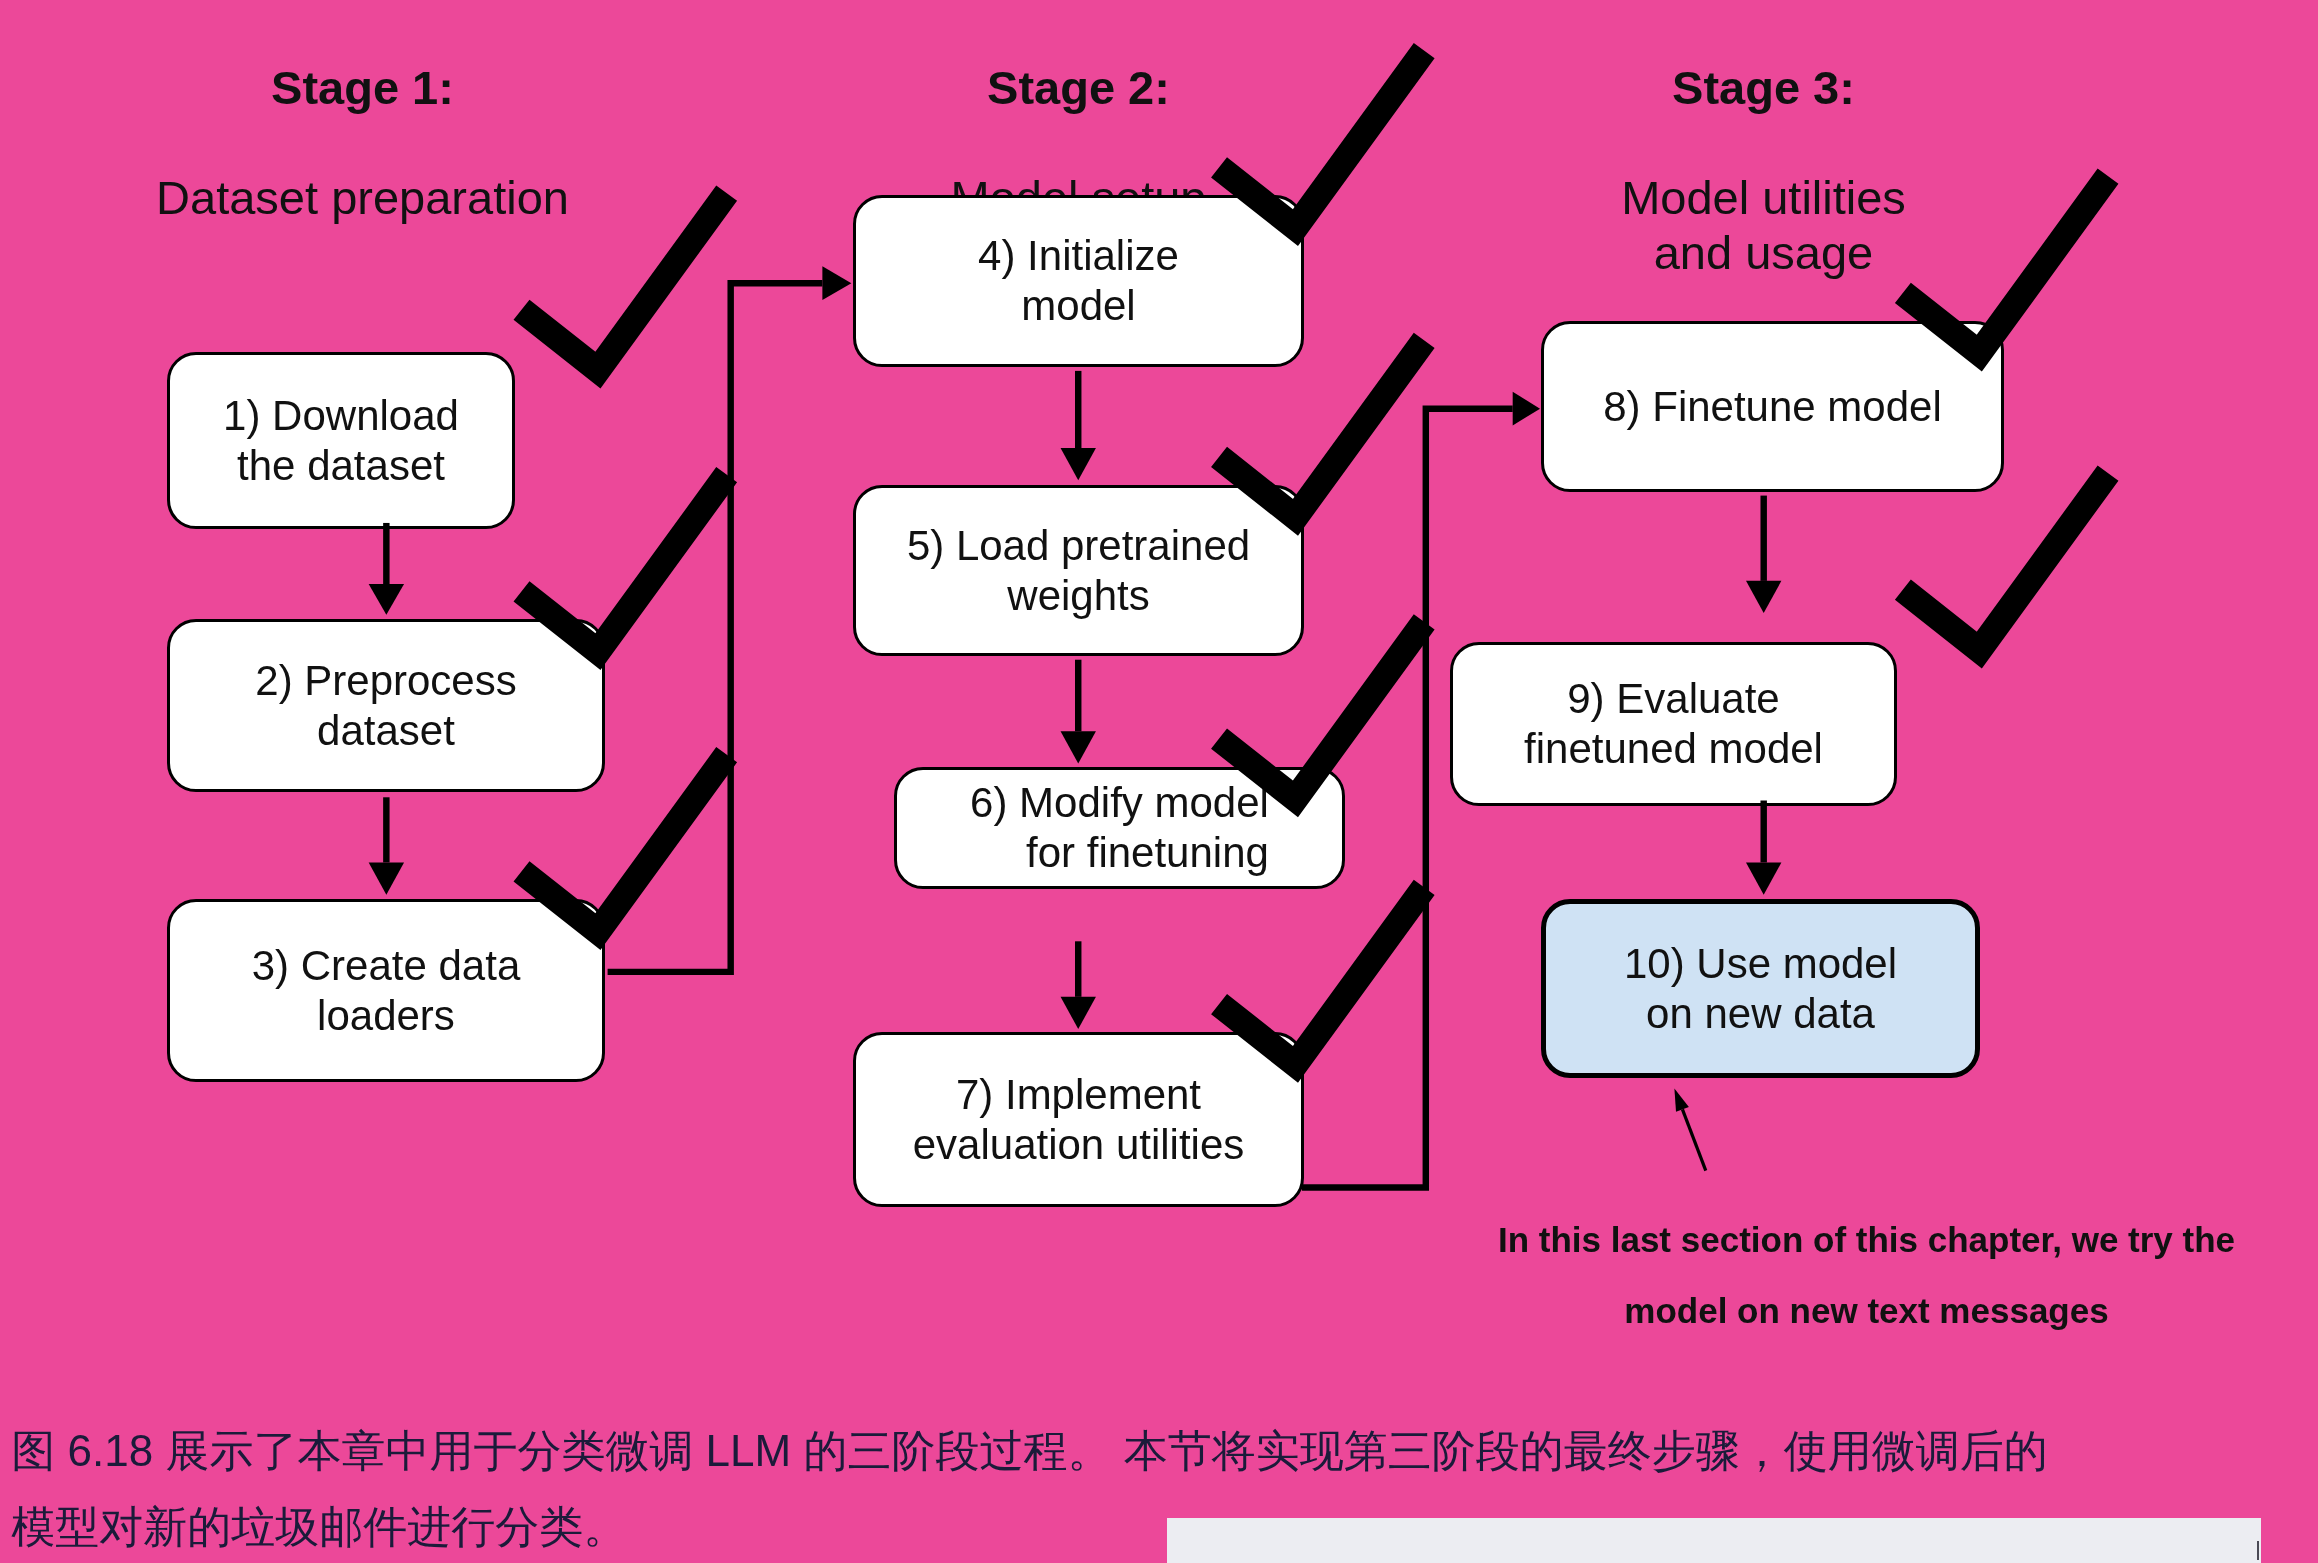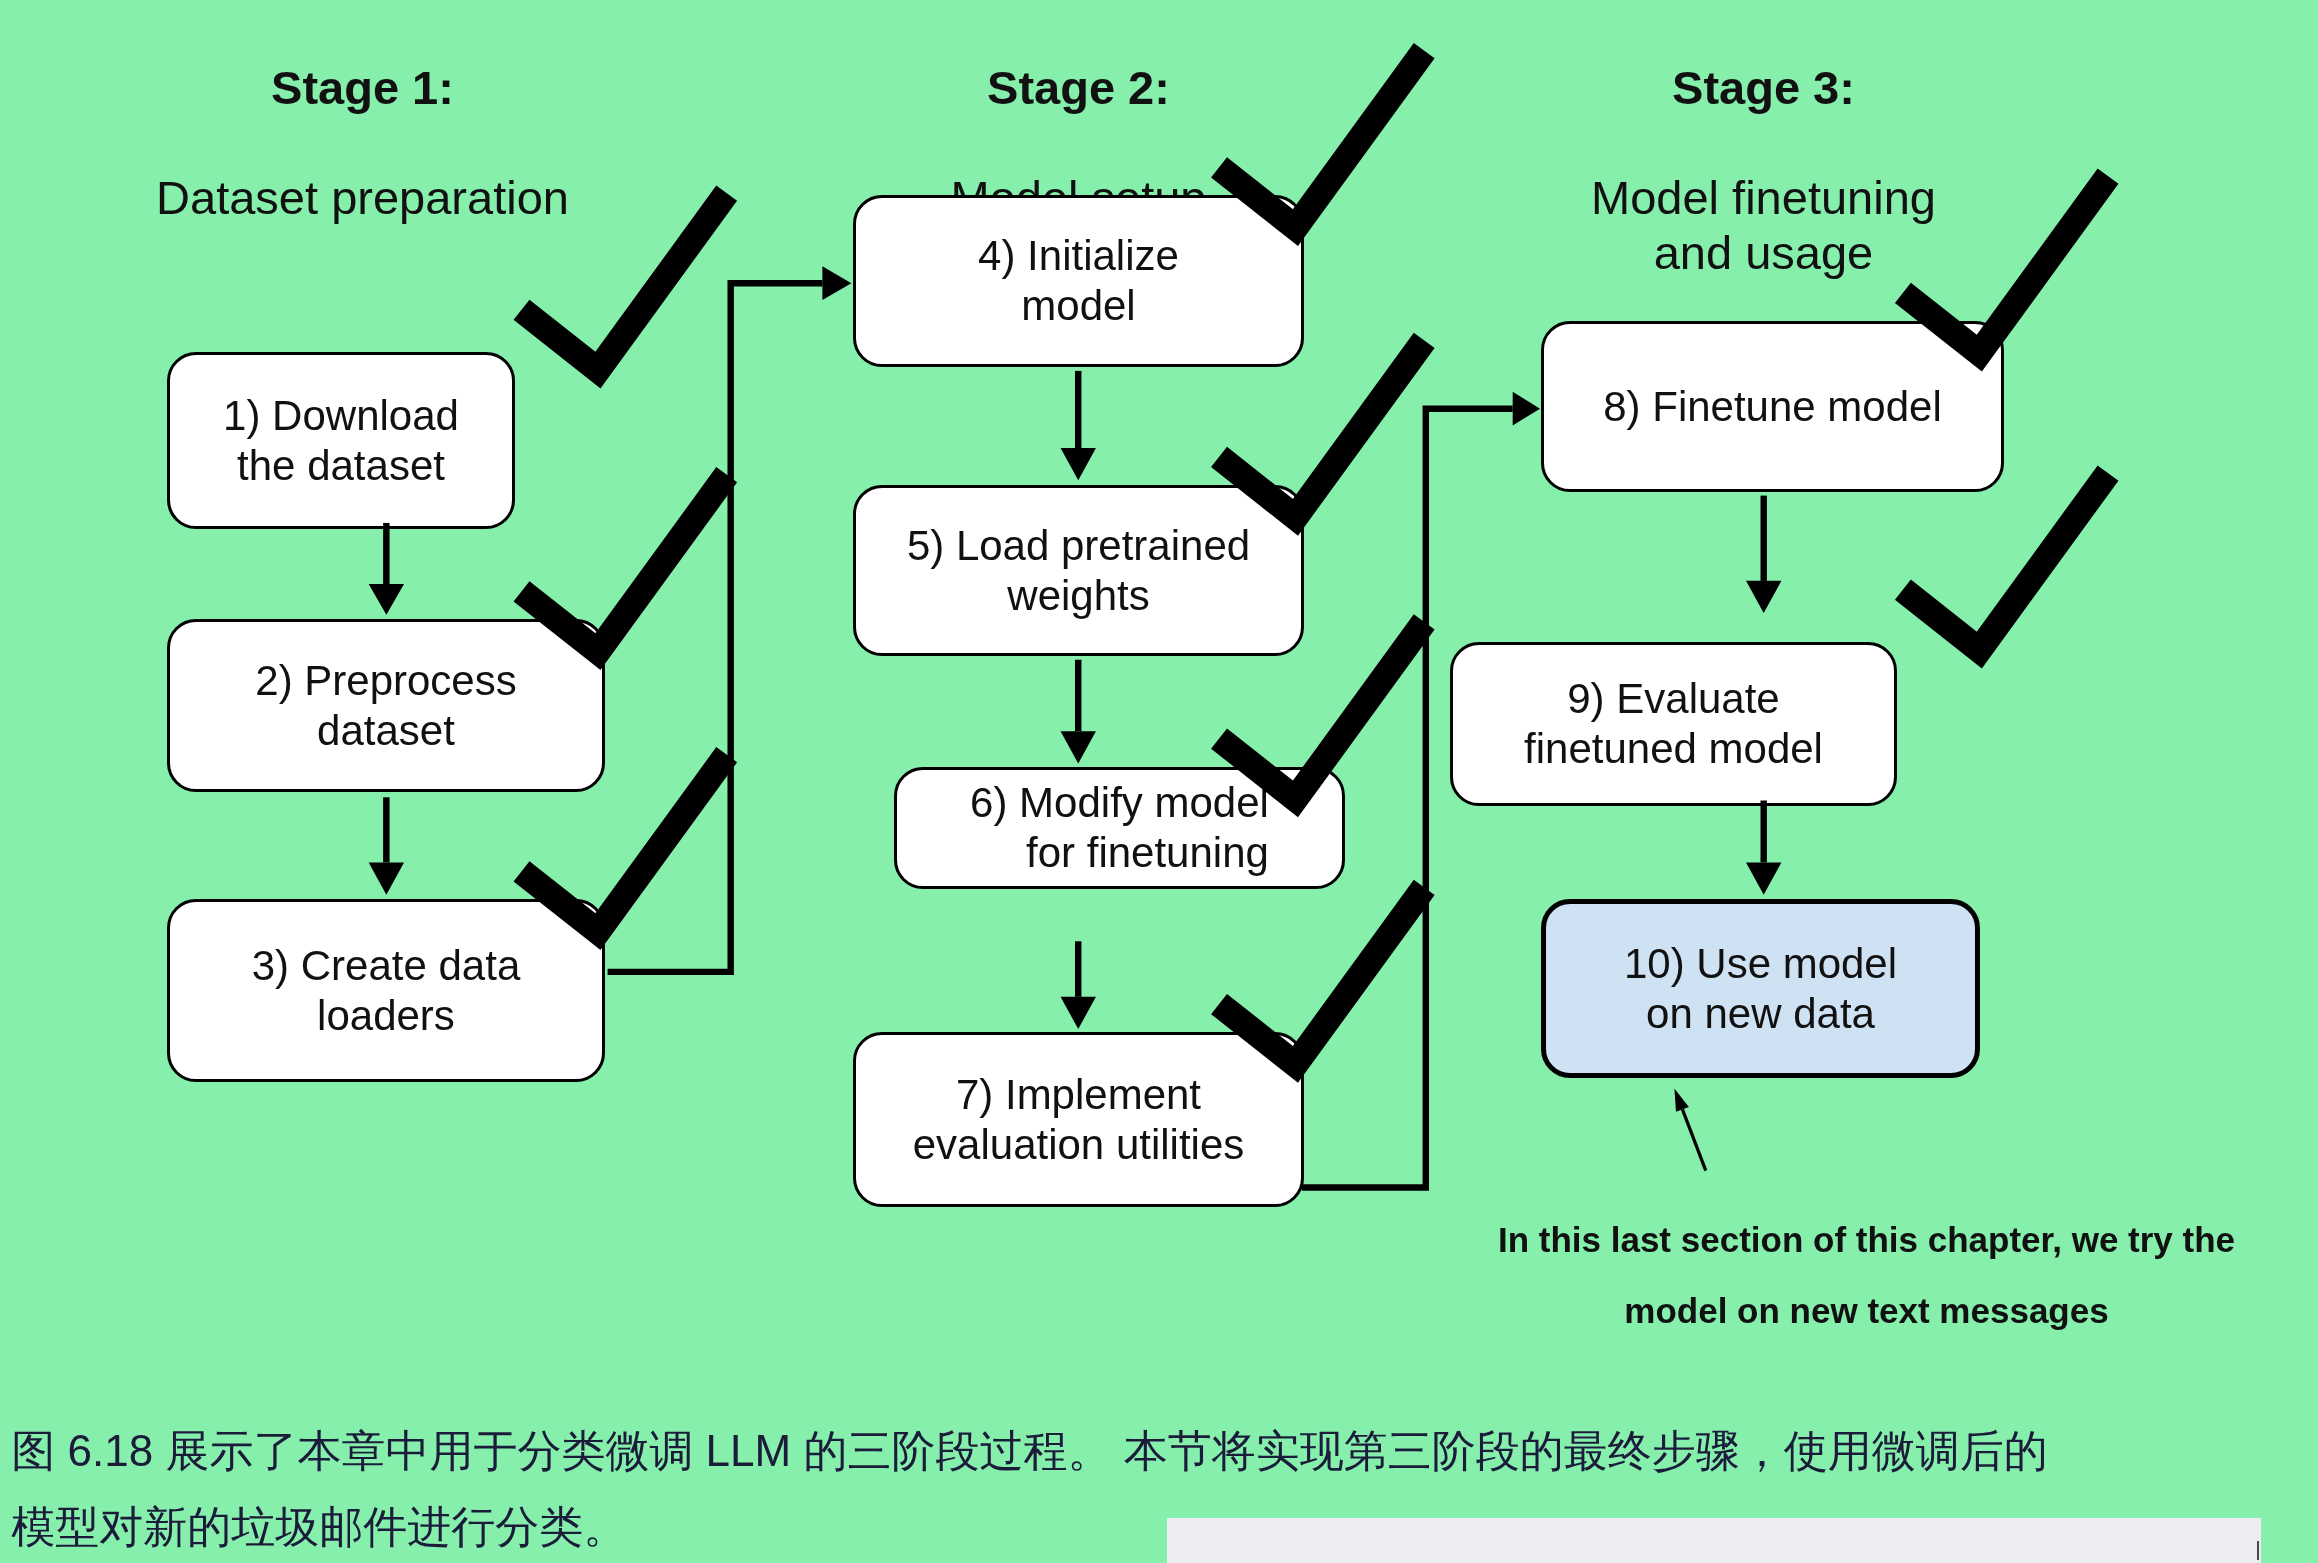--- a/index.html
+++ b/index.html
@@ -1,20 +1,20 @@
 <!DOCTYPE html>
 <html style="font-size:13px"><head>
 <meta charset="utf-8">
 <style>
   html, body { margin: 0; padding: 0; background: #ffffff; }
   .canvas {
     position: relative;
     width: 2319px;
     height: 1564px;
-    background: #86efac;
+    background: #ec4899;
     overflow: hidden;
     font-family: "Liberation Sans", sans-serif;
     color: #000000;
   }
   .stage-title {
     position: absolute;
     text-align: center;
     font-size: 47px;
     line-height: 55px;
     white-space: pre-line;
@@ -93,21 +93,21 @@
   <div class="stage-title" style="left:121px; top:4.8px; width:483px;">
     <div class="t1">Stage 1:</div>
     <div class="t2">Dataset preparation</div>
   </div>
   <div class="stage-title" style="left:837px; top:4.8px; width:483px;">
     <div class="t1">Stage 2:</div>
     <div class="t2">Model setup</div>
   </div>
   <div class="stage-title" style="left:1522px; top:4.8px; width:483px;">
     <div class="t1">Stage 3:</div>
-    <div class="t2">Model finetuning
+    <div class="t2">Model utilities
 and usage</div>
   </div>
 
   <div class="step-box" style="left:167px; top:352px; width:348px; height:177px;">
     <span>1) Download
 the dataset</span>
   </div>
   <div class="step-box" style="left:167px; top:619px; width:438px; height:173px;">
     <span>2) Preprocess
 dataset</span>

